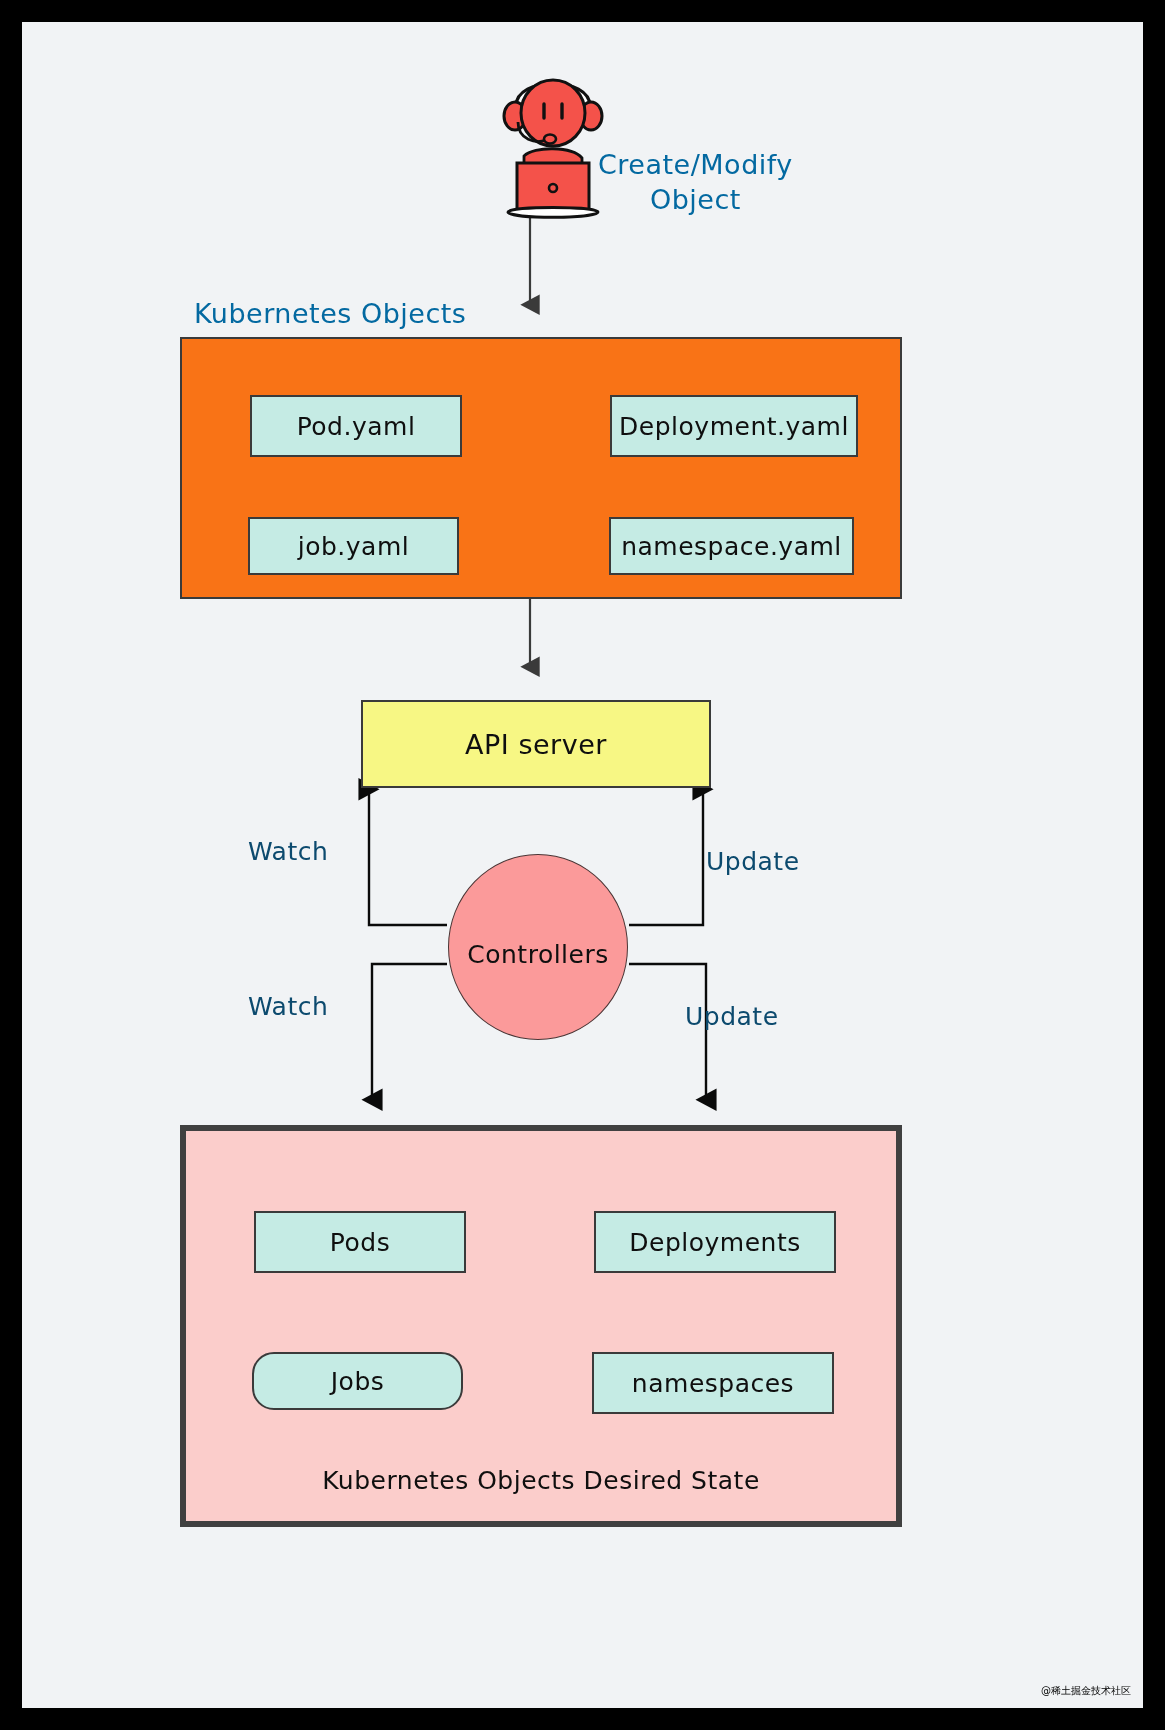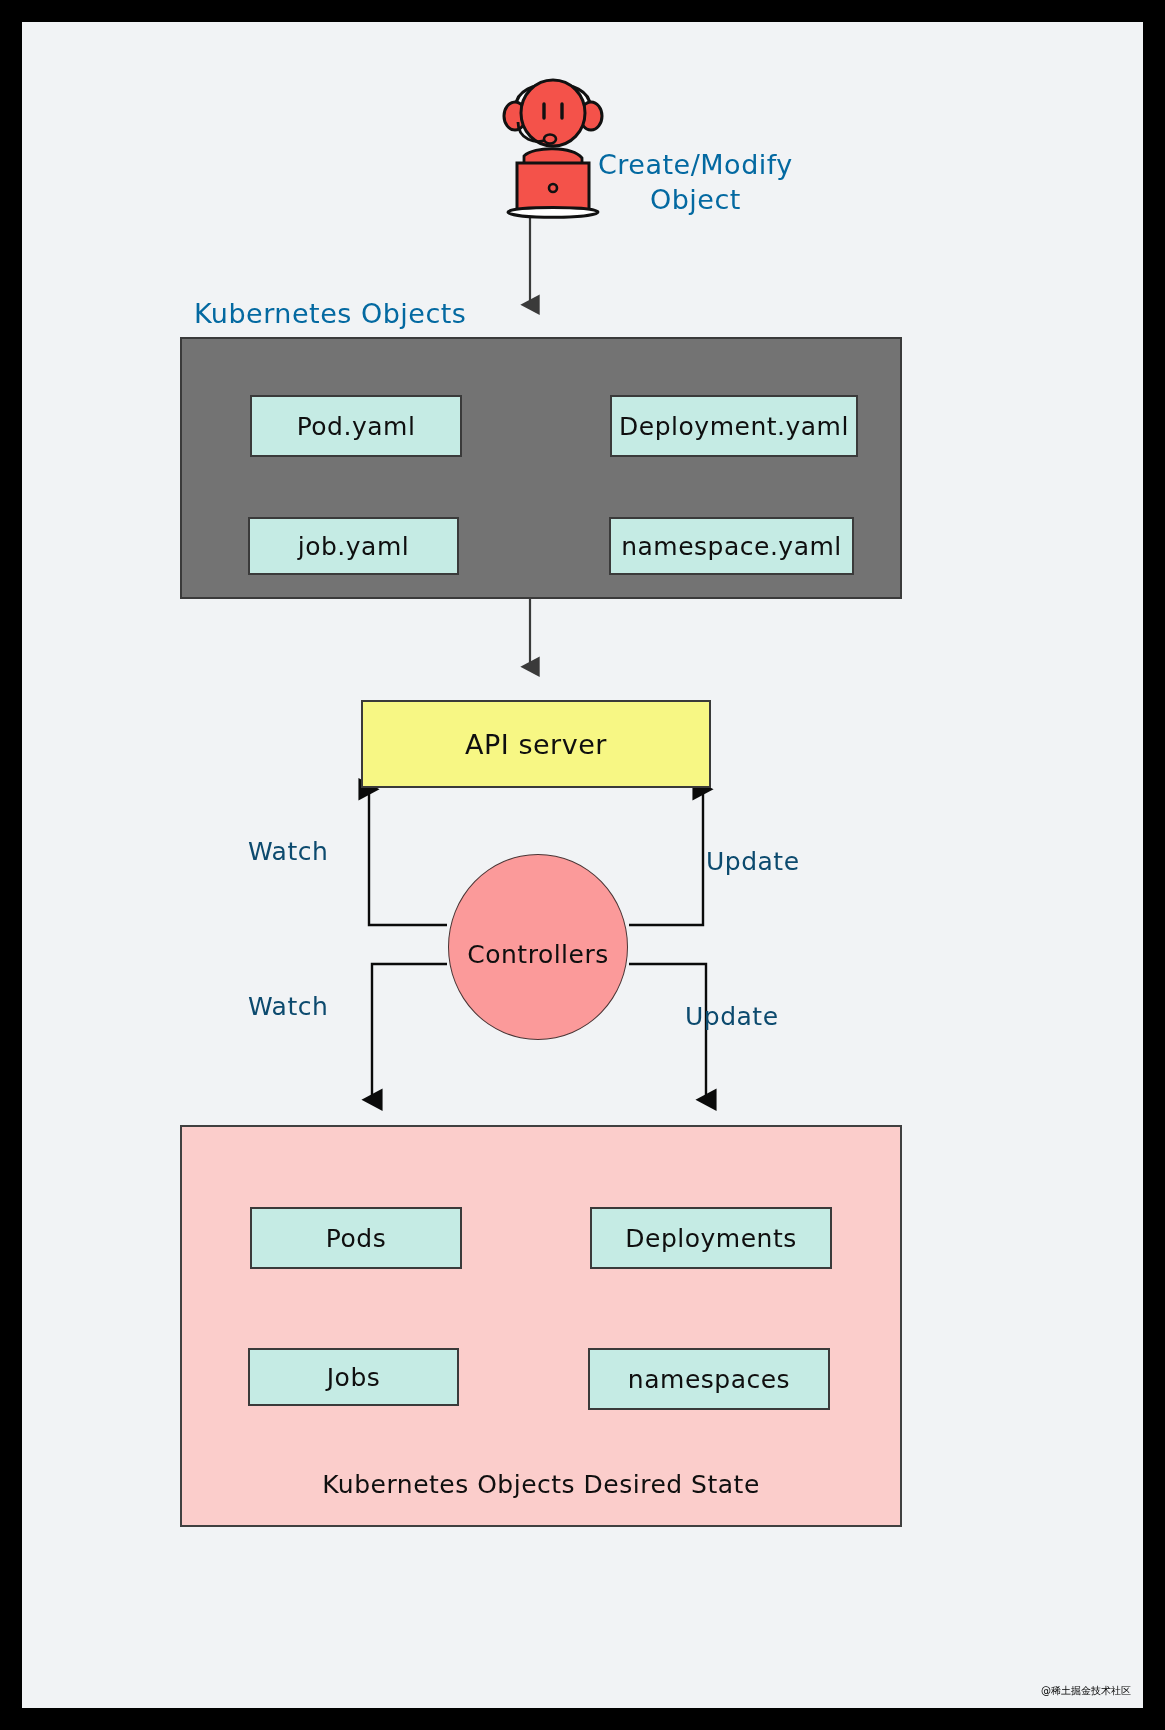--- a/index.html
+++ b/index.html
@@ -52,21 +52,21 @@
     width: 130px;
     height: 165px;
   }
 
   
   .objects-box {
     left: 158px;
     top: 315px;
     width: 722px;
     height: 262px;
-    background: #737373;
+    background: #f97316;
     border: 2px solid #3a3a3a;
   }
   .objects-title {
     left: 172px;
     top: 276px;
     font-size: 27px;
   }
 
   .api-box {
     left: 339px;
@@ -100,21 +100,21 @@
     font-size: 25px;
     margin-top: 15px;
   }
 
   .desired-box {
     left: 158px;
     top: 1103px;
     width: 722px;
     height: 402px;
     background: #fbcdcb;
-    border: 2px solid #404040;
+    border: 6px solid #404040;
   }
   .desired-caption {
     position: absolute;
     left: 0;
     right: 0;
     bottom: 26px;
     text-align: center;
     font-size: 25px;
   }
 
@@ -250,21 +250,21 @@
     <div class="edge-label hand" style="left:226px; top:970px;">Watch</div>
     <div class="edge-label hand" style="left:663px; top:980px;">Update</div>
 
     <div class="node desired-box">
       <div class="chip" style="left:68px; top:80px; width:212px; height:62px;">
         <span class="hand">Pods</span>
       </div>
       <div class="chip" style="left:408px; top:80px; width:242px; height:62px;">
         <span class="hand">Deployments</span>
       </div>
-      <div class="chip" style="left:66px; top:221px; width:211px; height:58px;">
+      <div class="chip" style="left:66px; top:221px; width:211px; height:58px;border-radius:22px;">
         <span class="hand">Jobs</span>
       </div>
       <div class="chip" style="left:406px; top:221px; width:242px; height:62px;">
         <span class="hand">namespaces</span>
       </div>
 
       <div class="desired-caption hand">Kubernetes Objects Desired State</div>
     </div>
 
     <div class="watermark">@稀土掘金技术社区</div>

